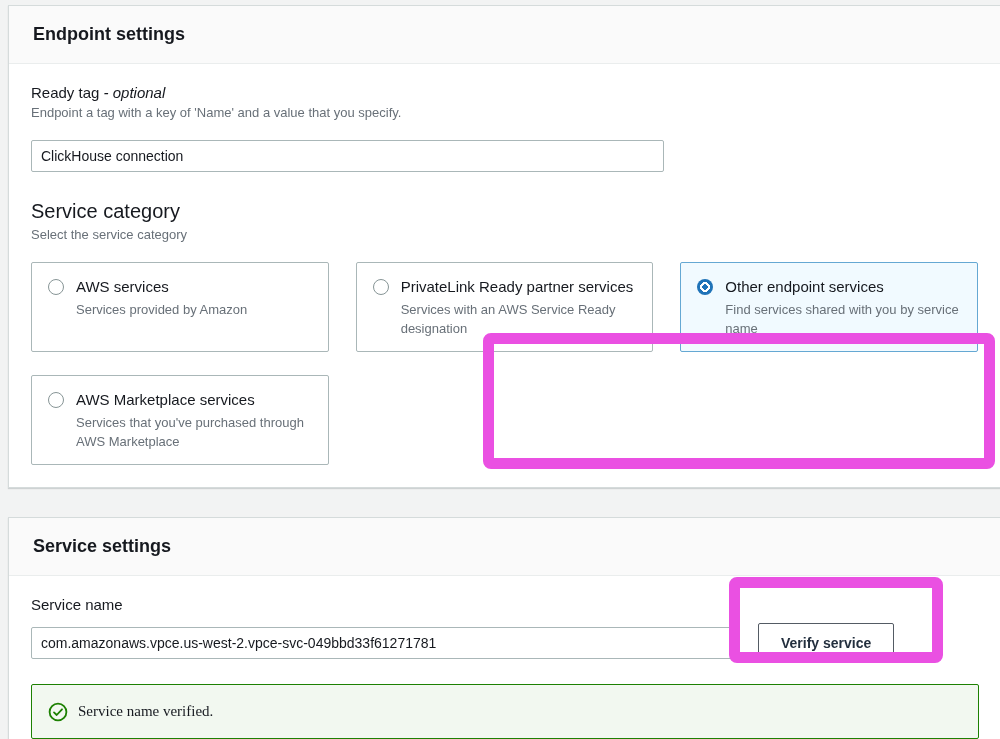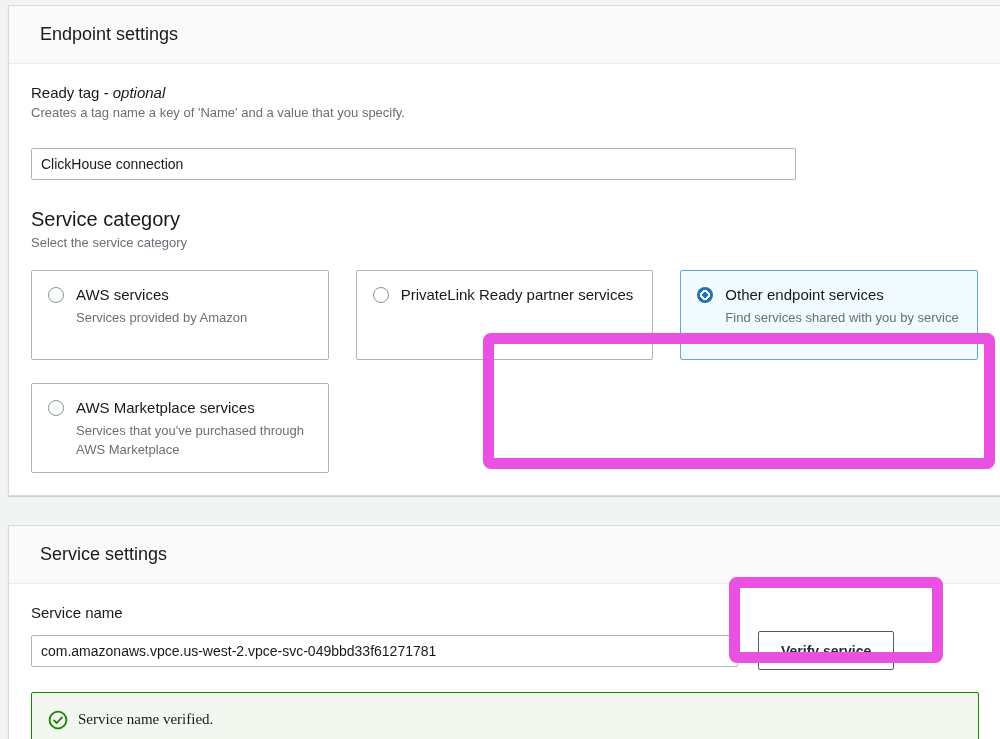--- a/index.html
+++ b/index.html
@@ -19,38 +19,37 @@
     border-right: none;
     box-shadow: 0 1px 1px rgba(0,28,36,.15);
   }
   .card-header {
     background: #fafafa;
     border-bottom: 1px solid #eaeded;
     padding: 18px 24px;
   }
   .card-title {
     font-size: 18px;
-    font-weight: 400;
-    color: #16191f;
-    margin-left: 7px;
+    font-weight: 700;
+    color: #16191f;
   }
   .card-body { padding: 20px 24px 22px 22px; }
 
   
   .field-label { font-size: 15px; color: #16191f; }
   .field-label .optional { font-style: italic; }
   .field-desc {
     font-size: 13px;
     color: #687078;
     margin-top: 4px;
   }
   .text-input {
     display: block;
-    margin-top: 28px;
-    width: 765px;
+    margin-top: 20px;
+    width: 633px;
     height: 32px;
     border: 1px solid #aab7b8;
     border-radius: 2px;
     padding: 0 9px;
     font-size: 14px;
     font-family: "Liberation Sans", sans-serif;
     color: #16191f;
     background: #fff;
   }
   .section-heading {
@@ -158,40 +157,41 @@
   <section class="card">
     <div class="card-header">
       <h2 class="card-title">Endpoint settings</h2>
     </div>
     <div class="card-body">
 
       <div class="field-label">
         <span>Ready tag</span>
         <span class="optional">- optional</span>
       </div>
-      <div class="field-desc">Creates a tag name a key of 'Name' and a value that you specify.</div>
+      <div class="field-desc">Endpoint a tag with a key of 'Name' and a value that you specify.</div>
       <input class="text-input" type="text" value="ClickHouse connection" style="">
 
       <h3 class="section-heading">Service category</h3>
       <div class="field-desc">Select the service category</div>
 
       <div class="tiles">
 
         <div class="tile">
           <span class="radio"></span>
           <span class="tile-text">
             <div class="tile-label">AWS services</div>
             <div class="tile-desc">Services provided by Amazon</div>
           </span>
         </div>
 
         <div class="tile">
           <span class="radio"></span>
           <span class="tile-text">
             <div class="tile-label">PrivateLink Ready partner services</div>
+            <div class="tile-desc">Services with an AWS Service Ready designation</div>
           </span>
         </div>
 
         <div class="tile selected">
           <span class="radio"></span>
           <span class="tile-text">
             <div class="tile-label">Other endpoint services</div>
             <div class="tile-desc">Find services shared with you by service name</div>
           </span>
         </div>

